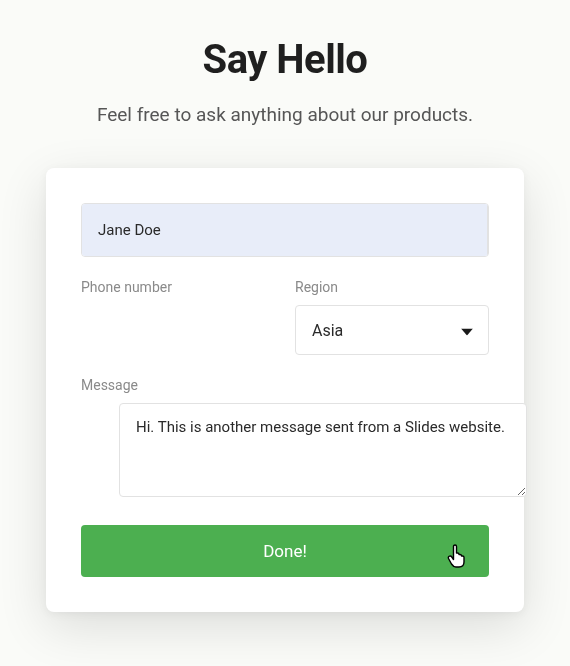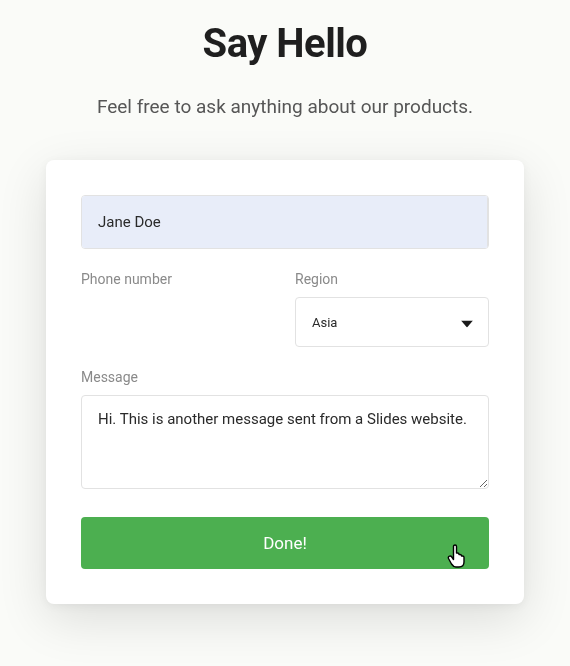--- a/index.html
+++ b/index.html
@@ -17,25 +17,26 @@
   }
   .header {
     text-align: center;
     padding-top: 20px;
   }
   .title {
     font-size: 40px;
     font-weight: 700;
     color: #1f1f1f;
     letter-spacing: -0.5px;
+    margin-top: 16px;
   }
   .subtitle {
     font-size: 19px;
     color: #565656;
-    margin-top: 28px;
+    margin-top: 20px;
     font-weight: 400;
   }
   .card {
     background: #ffffff;
     border-radius: 8px;
     width: 478px;
     margin: 42px auto 0 auto;
     padding: 35px 35px 35px 35px;
     box-shadow: 0 15px 50px rgba(0,0,0,0.12), 0 2px 10px rgba(0,0,0,0.05);
   }
@@ -88,21 +89,21 @@
   .select-wrap {
     position: relative;
     flex: 1;
   }
   .select {
     width: 100%;
     height: 50px;
     border: 1px solid #e2e2e2;
     border-radius: 4px;
     padding: 0 16px;
-    font-size: 13px;
+    font-size: 16px;
     color: #2a2a2a;
     background: #fff;
     appearance: none;
     -webkit-appearance: none;
     font-family: inherit;
     cursor: pointer;
   }
   .select-caret {
     position: absolute;
     right: 16px;
@@ -114,20 +115,21 @@
     width: 100%;
     min-height: 70px;
     border: 1px solid #e2e2e2;
     border-radius: 4px;
     padding: 12px 16px;
     font-size: 15px;
     color: #2a2a2a;
     font-family: inherit;
     line-height: 1.5;
     resize: vertical;
+    margin-left: 38px;
   }
   .submit {
     width: 100%;
     height: 52px;
     border: none;
     border-radius: 4px;
     background: #4caf50;
     color: #ffffff;
     font-size: 17px;
     font-weight: 400;

